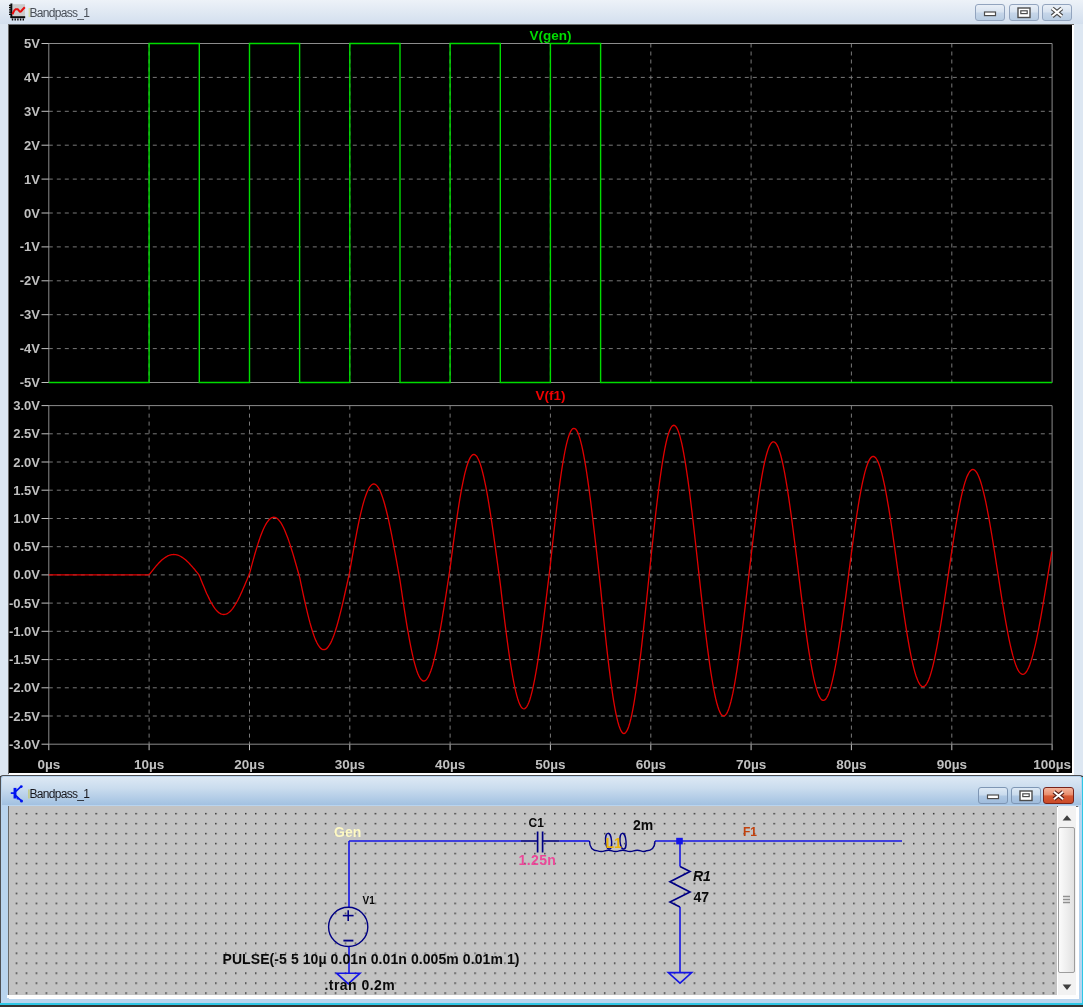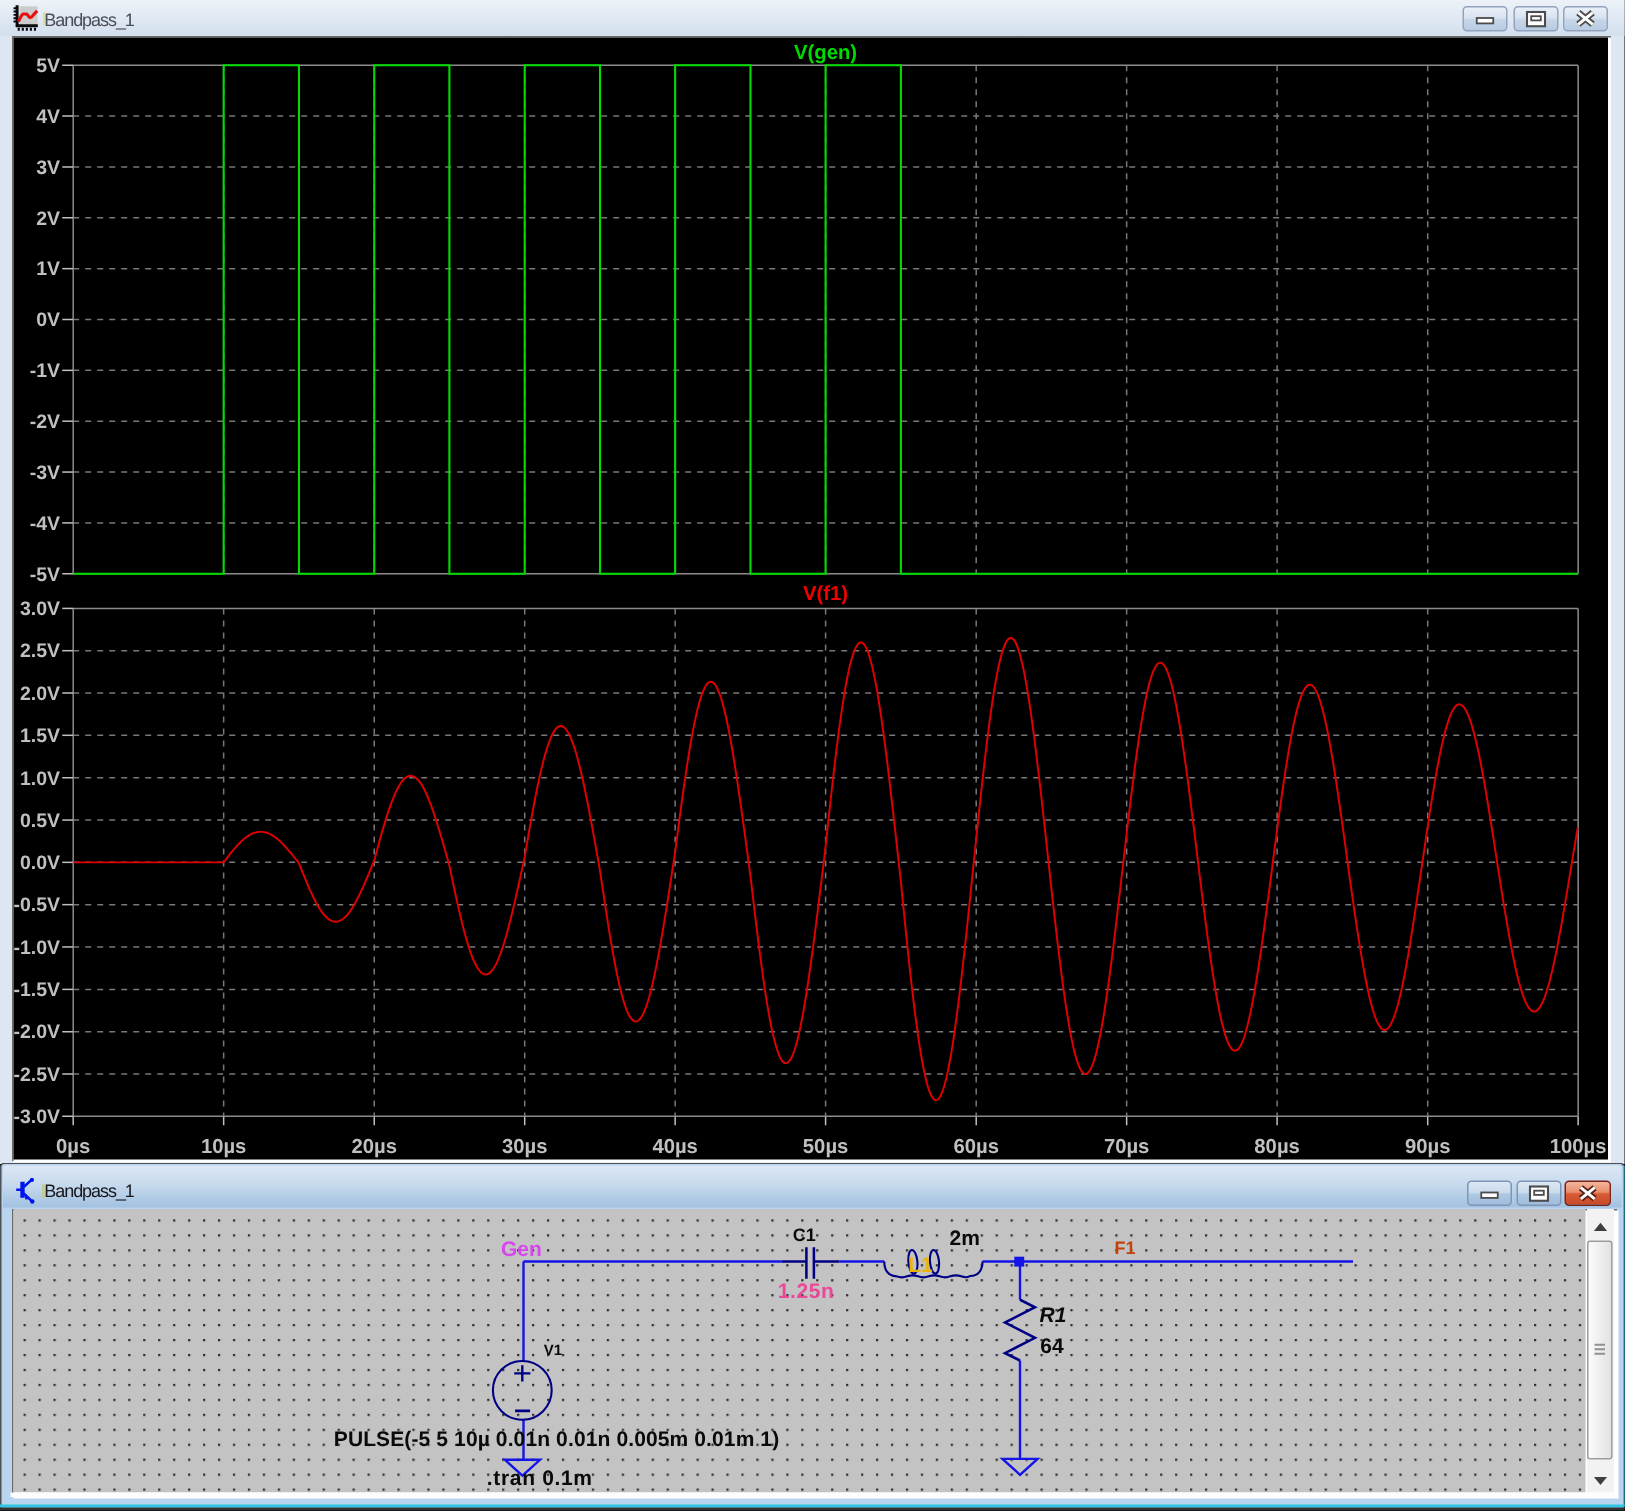--- a/index.html
+++ b/index.html
@@ -228,28 +228,28 @@
 <div style="position:absolute;left:1057.5px;top:806px;width:18.5px;height:189px;background:#f2f2f2;">
  <svg width="18" height="189">
    <path d="M9 9.2 L13.4 14.6 L4.6 14.6 Z" fill="#3f3f3f"></path>
    <path d="M9 186 L13.4 180.6 L4.6 180.6 Z" fill="#3f3f3f" transform="translate(0,-2)"></path>
  </svg>
  <div style="position:absolute;left:0.5px;top:21px;width:17px;height:146px;border:1px solid #9d9d9d;border-radius:2px;box-sizing:border-box;background:linear-gradient(90deg,#fbfbfb,#e2e2e2);">
    <svg width="15" height="144">
         <path d="M4 68.5 H11 M4 71.5 H11 M4 74.5 H11" stroke="#909090" stroke-width="1.4"></path>
       </svg></div>
 </div>
-<div style="position:absolute;left:334px;top:823.5px;font-size:14px;font-weight:bold;color:#d946ef;white-space:pre;">Gen</div>
+<div style="position:absolute;left:334px;top:823.5px;font-size:14px;font-weight:bold;color:#fef9c3;white-space:pre;">Gen</div>
 <div style="position:absolute;left:743px;top:824.5px;font-size:12px;font-weight:bold;color:#c2410c;white-space:pre;">F1</div>
 <div style="position:absolute;left:528.5px;top:815.5px;font-size:12px;font-weight:bold;color:#0a0a0a;white-space:pre;">C1</div>
 <div style="position:absolute;left:518.5px;top:851.5px;font-size:14px;font-weight:bold;color:#ec4899;white-space:pre;letter-spacing:0.4px;">1.25n</div>
 <div style="position:absolute;left:605.5px;top:835px;font-size:14px;font-weight:bold;color:#eab308;white-space:pre;">L1</div>
 <div style="position:absolute;left:633px;top:817px;font-size:14px;font-weight:bold;color:#0a0a0a;white-space:pre;">2m</div>
 <div style="position:absolute;left:693px;top:867.5px;font-size:14px;font-weight:bold;color:#0a0a0a;white-space:pre;font-style:italic;">R1</div>
-<div style="position:absolute;left:693.5px;top:888.5px;font-size:14px;font-weight:bold;color:#0a0a0a;white-space:pre;">64</div>
+<div style="position:absolute;left:693.5px;top:888.5px;font-size:14px;font-weight:bold;color:#0a0a0a;white-space:pre;">47</div>
 <div style="position:absolute;left:362.5px;top:894.5px;font-size:10px;font-weight:bold;color:#0a0a0a;white-space:pre;">V1</div>
 <div style="position:absolute;left:222.5px;top:950.5px;font-size:14px;font-weight:bold;color:#0a0a0a;white-space:pre;letter-spacing:0.08px;">PULSE(-5 5 10µ 0.01n 0.01n 0.005m 0.01m 1)</div>
-<div style="position:absolute;left:324.5px;top:977px;font-size:14px;font-weight:bold;color:#0a0a0a;white-space:pre;letter-spacing:0.45px;">.tran 0.1m</div>
+<div style="position:absolute;left:324.5px;top:977px;font-size:14px;font-weight:bold;color:#0a0a0a;white-space:pre;letter-spacing:0.45px;">.tran 0.2m</div>
 
 <div style="position:absolute;left:6.5px;top:995.3px;width:1071px;height:3.2px;background:#fdfdfd;"></div>
 <div style="position:absolute;left:0;top:1003.1px;width:1083px;height:1.8px;background:#2ec7e6;"></div>
 <div style="position:absolute;left:0;top:1004.9px;width:1083px;height:2.1px;background:#333;"></div>
 <div style="position:absolute;left:1081.6px;top:777px;width:1.4px;height:227px;background:#2ec7e6;"></div>
 
 </body></html>

